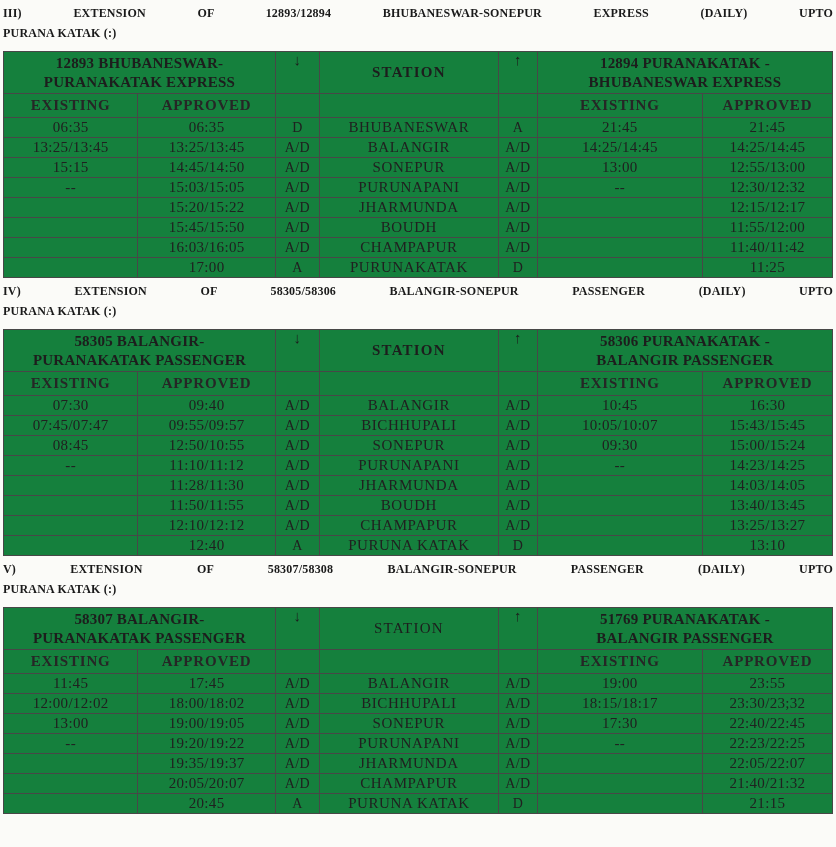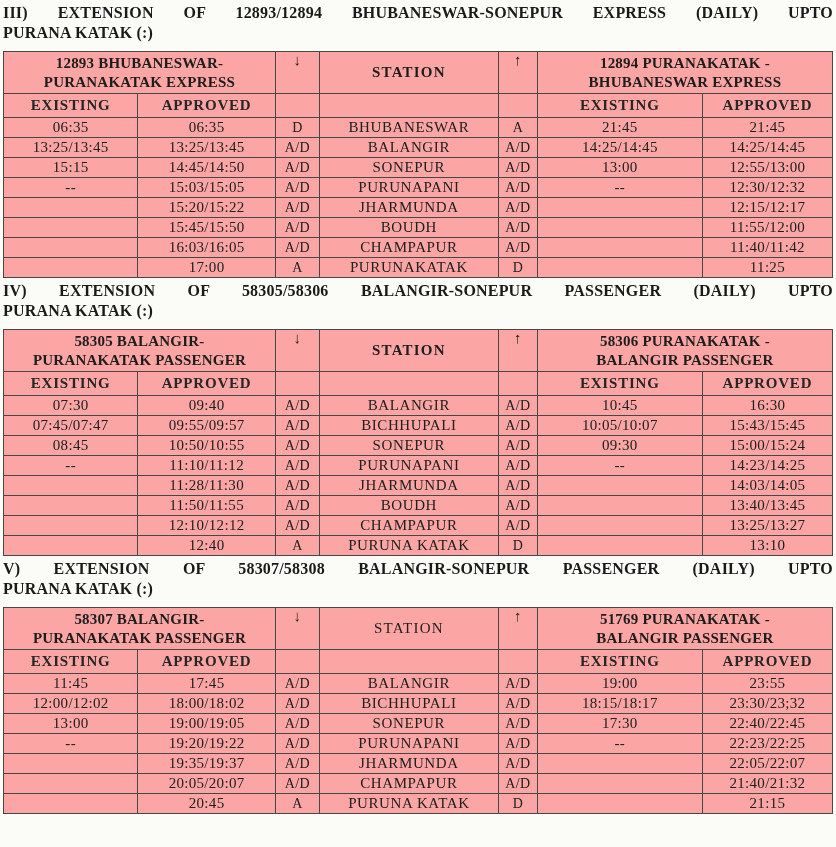--- a/index.html
+++ b/index.html
@@ -9,33 +9,33 @@
     background:#fbfbf8;
     color:#1d1d1d;
     font-family:"Liberation Serif","DejaVu Serif",serif;
     overflow:hidden;
   }
   .doc { padding:3px 3px 0 3px; }
   .section { margin:0; }
   .title {
     margin:0 0 2px 0;
     font-weight:700;
-    font-size:16px;
+    font-size:12px;
     line-height:20px;
     letter-spacing:0.2px;
     color:#1a1a1a;
   }
   .title .l1 { display:block; text-align:justify; text-align-last:justify; }
   .title .l2 { display:block; text-align:left; }
   table.tt {
     width:100%;
     border-collapse:collapse;
     table-layout:fixed;
     margin:8px 0 3px 0;
-    background:#fca5a5;
+    background:#15803d;
   }
   .tt th, .tt td {
     border:1px solid #474747;
     text-align:center;
     padding:0 2px;
     overflow:hidden;
     white-space:nowrap;
   }
   .tt { border:1.5px solid #3c3c3c; }
   .hrow1 th { height:42px; }
@@ -253,21 +253,21 @@
     <td>09:55/09:57</td>
     <td class="adflag">A/D</td>
     <td class="station">BICHHUPALI</td>
     <td class="adflag">A/D</td>
     <td>10:05/10:07</td>
     <td>15:43/15:45</td>
   </tr>
 
   <tr>
     <td>08:45</td>
-    <td>10:50/10:55</td>
+    <td>12:50/10:55</td>
     <td class="adflag">A/D</td>
     <td class="station">SONEPUR</td>
     <td class="adflag">A/D</td>
     <td>09:30</td>
     <td>15:00/15:24</td>
   </tr>
 
   <tr>
     <td>--</td>
     <td>11:10/11:12</td>

